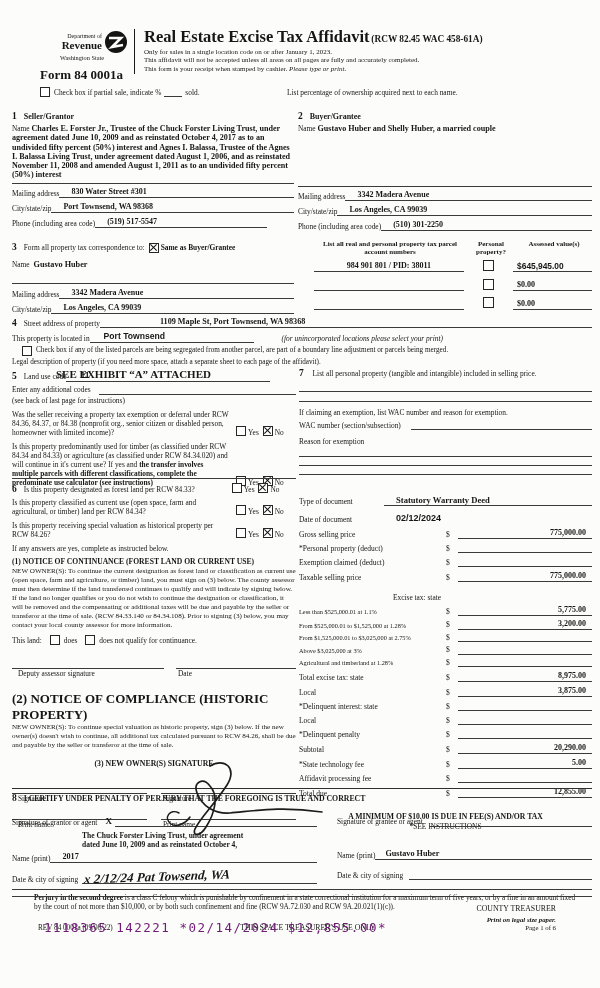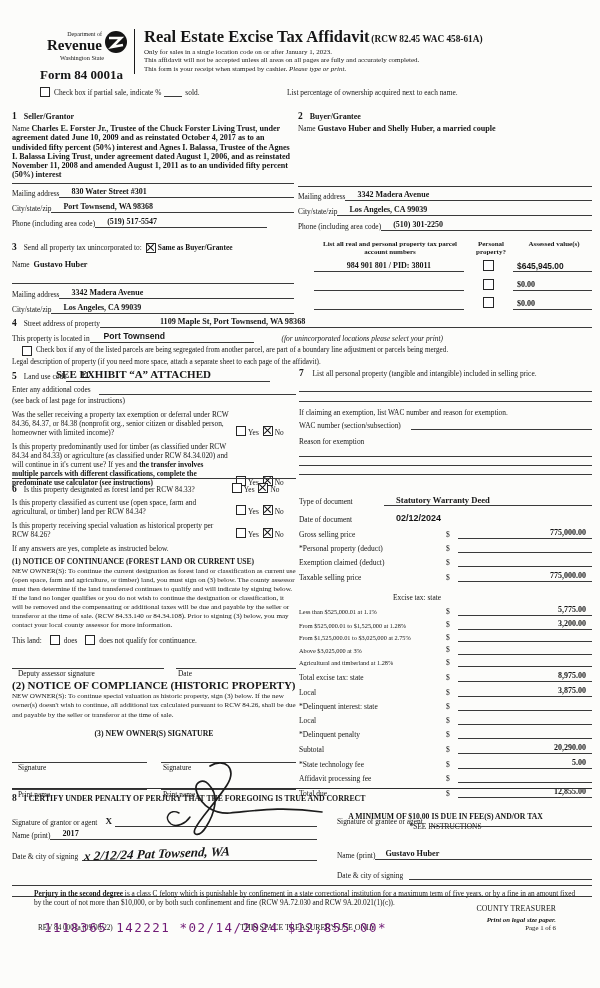--- a/index.html
+++ b/index.html
@@ -35,21 +35,21 @@
 </style>
 </head>
 <body>
 
 <div class="page">
 
   <div class="abs" style="left:36px;top:30px;width:92px">
     <div style="display:flex;align-items:center;justify-content:flex-end">
       <div style="text-align:right">
         <div style="font-size:6px">Department of</div>
-        <div class="b" style="font-size:15px;line-height:1">Revenue</div>
+        <div class="b" style="font-size:11px;line-height:1">Revenue</div>
       </div>
       <svg width="24" height="24" viewBox="0 0 24 24" style="margin-left:2px">
         <circle cx="12" cy="12" r="11" fill="#141414"></circle>
         <path d="M5 8 L17 8 L8 17 L19 15" stroke="#fcfcfa" stroke-width="2.6" fill="none"></path>
       </svg>
     </div>
     <div style="font-size:6.3px;text-align:center;margin-top:0">Washington State</div>
   </div>
 
   <div class="abs b" style="left:40px;top:67px;font-size:13px">Form 84 0001a</div>
@@ -118,21 +118,21 @@
     </div>
     <div class="fl" style="margin-top:4px">
       <span>Phone (including area code)</span>
       <span class="u grow sv">(510) 301-2250</span>
     </div>
   </div>
 
   <div class="abs" style="left:12px;top:243px;width:282px">
     <div class="fl" style="align-items:center">
       <span class="num">3</span>
-      <span>Send all property tax unincorporated to:</span>
+      <span>Form all property tax correspondence to:</span>
       <span class="cb x" style="margin-left:4px"></span>
       <span class="b">Same as Buyer/Grantee</span>
     </div>
     <div style="margin-top:7px">
       <span>Name</span>
       <span class="b" style="font-size:8.2px;padding-left:2px">Gustavo  Huber</span>
     </div>
     <div class="u" style="height:1px;margin-top:12px"></div>
     <div class="fl" style="margin-top:4px">
       <span>Mailing address</span>
@@ -249,21 +249,21 @@
     <div class="fl" style="margin-top:13px">
       <div style="width:152px">
         <div class="u sigline"></div>
         <div style="padding-left:6px">Deputy assessor signature</div>
       </div>
       <div style="width:120px;margin-left:12px">
         <div class="u sigline"></div>
         <div style="padding-left:2px">Date</div>
       </div>
     </div>
-    <div class="b" style="margin-top:0;font-size:11px">(2) NOTICE OF COMPLIANCE (HISTORIC PROPERTY)</div>
+    <div class="b" style="margin-top:12px;font-size:13px">(2) NOTICE OF COMPLIANCE (HISTORIC PROPERTY)</div>
     <div class="small7">NEW OWNER(S): To continue special valuation as historic property, sign (3) below. If the new owner(s) doesn't wish to continue, all additional tax calculated pursuant to RCW 84.26, shall be due and payable by the seller or transferor at the time of sale.</div>
     <div class="b" style="margin-top:9px;text-align:center;font-size:7.8px">(3)  NEW OWNER(S) SIGNATURE</div>
     <div class="fl" style="margin-top:14px">
       <div style="flex:1">
         <div class="u sigline"></div>
         <div style="padding-left:6px">Signature</div>
       </div>
       <div style="flex:1;margin-left:14px">
         <div class="u sigline"></div>
         <div style="padding-left:2px">Signature</div>
@@ -408,20 +408,21 @@
       <span class="num">8</span>
       <span class="b" style="font-size:7.8px">I CERTIFY UNDER PENALTY OF PERJURY THAT THE FOREGOING IS TRUE AND CORRECT</span>
     </div>
     <div style="display:flex;margin-top:12px">
       <div style="width:305px">
         <div class="fl">
           <span>Signature of grantor or agent</span>
           <span class="b" style="padding-left:8px;font-size:9px">X</span>
           <span class="u grow" style="min-height:10px;margin-left:3px"></span>
         </div>
+        <div class="b" style="margin-left:70px;width:180px;margin-top:4px;font-size:7.5px;line-height:9.4px">The Chuck Forster Living Trust, under agreement dated June 10, 2009 and as reinstated October 4,</div>
         <div class="fl" style="margin-top:2px">
           <span>Name (print)</span>
           <span class="u grow b" style="font-size:8.2px;padding-left:12px;min-height:9px">2017</span>
         </div>
         <div class="fl" style="margin-top:8px">
           <span>Date &amp; city of signing</span>
           <span class="u grow" style="min-height:12px;margin-left:4px;position:relative">
               <span class="hand" style="position:absolute;left:2px;bottom:-2px">x 2/12/24  Pat Towsend, WA</span>
             </span>
         </div>

